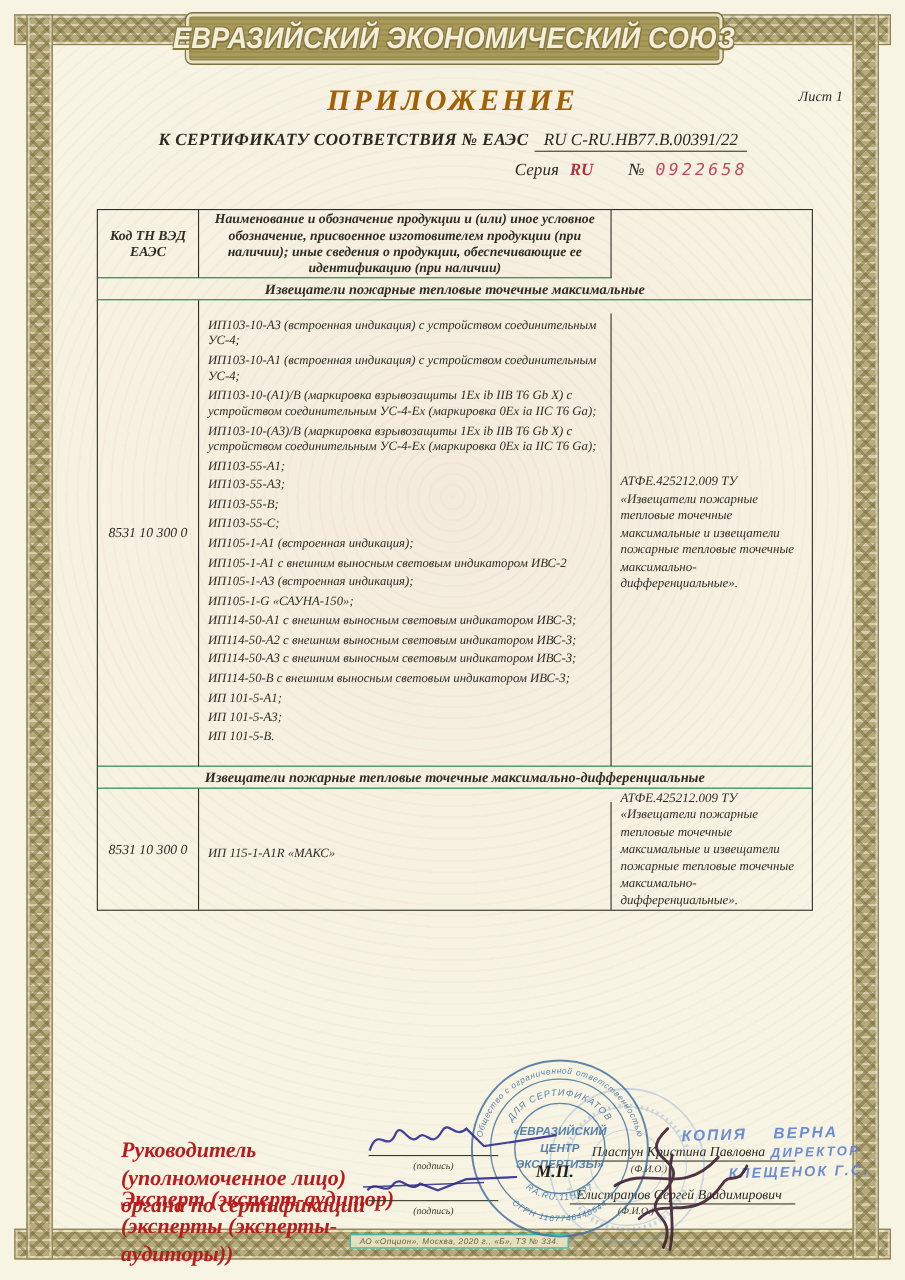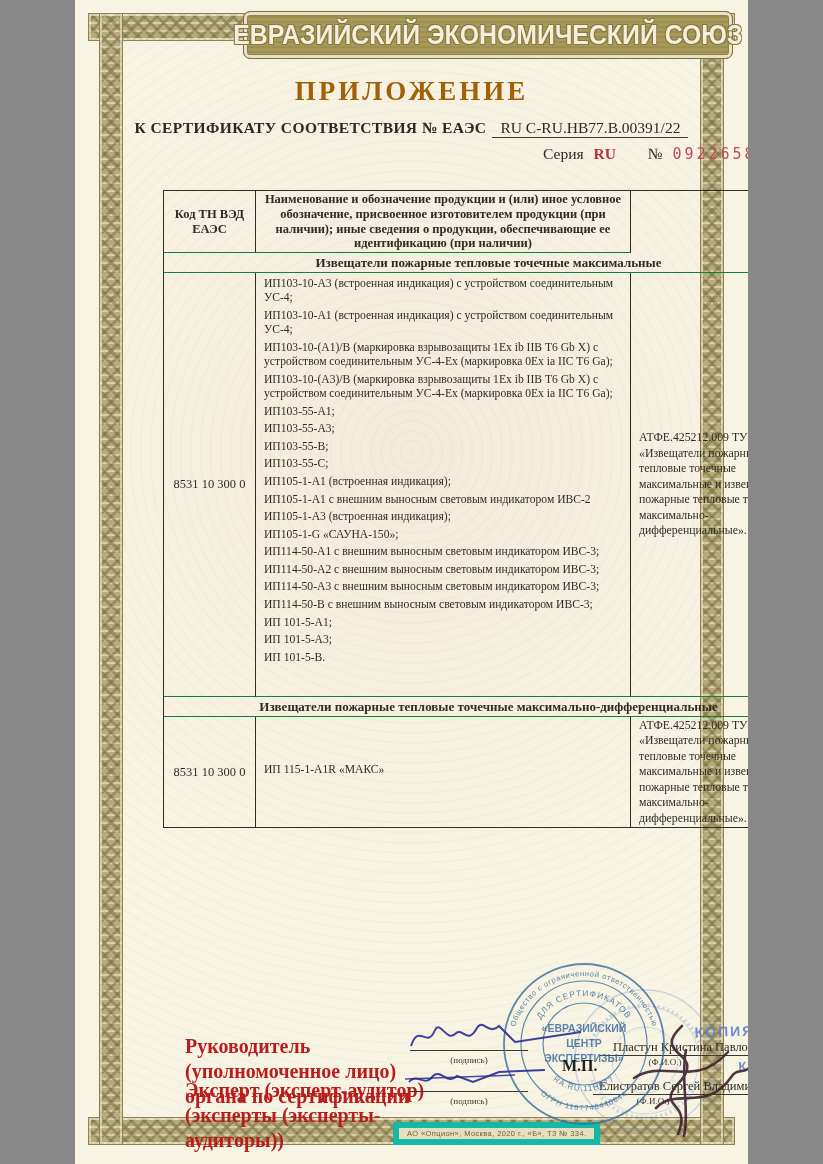--- a/index.html
+++ b/index.html
@@ -1,17 +1,17 @@
 <!DOCTYPE html>
 <html><head>
 <meta charset="utf-8">
 <style>
   html,body{margin:0;padding:0;}
   body{background:#888;font-family:"Liberation Serif",serif;}
-  .page{position:relative;width:673px;height:1164px;margin:0 auto;background:#f7f4e4;overflow:hidden;}
+  .page{position:relative;width:823px;height:1164px;margin:0 auto;background:#f7f4e4;overflow:hidden;font-style:italic;}
   .page::before{content:"";position:absolute;inset:40px;pointer-events:none;
     background:
       radial-gradient(circle at 50% 38%, rgba(214,150,140,0.10) 0, rgba(214,150,140,0.05) 30%, transparent 62%),
       repeating-radial-gradient(circle at 50% 38%, rgba(205,140,130,0.05) 0 2px, transparent 2px 10px);
   }
 
   
   .band{position:absolute;background-color:#b6ab7c;border:1px solid #8d8150;
     background-image:
       repeating-linear-gradient(45deg, rgba(118,104,56,.45) 0 3px, transparent 3px 9px),
@@ -49,21 +49,21 @@
     display:grid;grid-template-columns:92px 1fr 182px;grid-template-rows:62px 20px 424px 20px 110px;
     color:#2e2d24;}
   .cell{border-right:1px solid #2e2d24;border-bottom:1px solid #15803d;box-sizing:border-box;overflow:hidden;}
   .cell.last-col{border-right:none;}
   .cell.last-row{border-bottom:none;}
   .th{font-weight:bold;font-size:12.5px;line-height:1.18;text-align:center;
     display:flex;align-items:center;justify-content:center;padding:3px 6px;}
   .section-row{grid-column:1 / -1;font-weight:bold;font-size:13px;text-align:center;
     display:flex;align-items:center;justify-content:center;border-right:none;}
   .code-cell{display:flex;align-items:center;justify-content:center;font-size:12.5px;white-space:nowrap;}
-  .products-cell{padding:4px 8px 4px 8px;font-size:11.6px;line-height:1.24;}
+  .products-cell{padding:4px 8px 4px 8px;font-size:11.6px;line-height:1.24;margin-top:12px;}
   .products-cell.v-center{display:flex;flex-direction:column;justify-content:center;}
   .product-line{margin-bottom:3.2px;}
   .doc-cell{display:flex;align-items:center;padding:6px 8px;font-size:11.8px;line-height:1.32;}
 
   
   .sign-label{position:absolute;left:110px;width:262px;font-weight:bold;font-size:20px;line-height:1.25;color:#b91c1c;}
   .lbl-leader{top:1034px;}
   .lbl-expert{top:1078px;}
   .sig-line{position:absolute;border-bottom:1px solid #3a382c;}
   .sig-caption{position:absolute;font-size:9px;color:#3a382c;text-align:center;}
@@ -73,21 +73,21 @@
   
   .stamp-svg{position:absolute;z-index:4;}
   .copy-stamp{position:absolute;left:620px;top:1022px;width:170px;z-index:5;
     font-family:"Liberation Sans",sans-serif;font-weight:bold;color:#5b7fd0;opacity:.88;transform:rotate(-1.5deg);}
   .copy-stamp .cs1{font-size:14px;letter-spacing:2px;word-spacing:18px;}
   .copy-stamp .cs2{font-size:12px;letter-spacing:2px;text-align:right;margin-top:3px;padding-right:8px;}
   .copy-stamp .cs3{font-size:13px;letter-spacing:2px;margin-top:3px;text-align:right;}
 
   
   .imprint{position:absolute;left:318px;top:1122px;z-index:2;background:rgba(233,227,194,.95);
-    border:6px solid #14b8a6;font-family:"Liberation Sans",sans-serif;font-size:7.5px;color:#6b6142;
+    border:1px solid #14b8a6;font-family:"Liberation Sans",sans-serif;font-size:7.5px;color:#6b6142;
     padding:1px 8px;letter-spacing:.4px;text-align:center;}
 </style>
 </head>
 <body>
 
 <div class="page">
 
   <div class="band band-top"></div>
   <div class="band band-bottom"></div>
   <div class="band band-left"></div>

